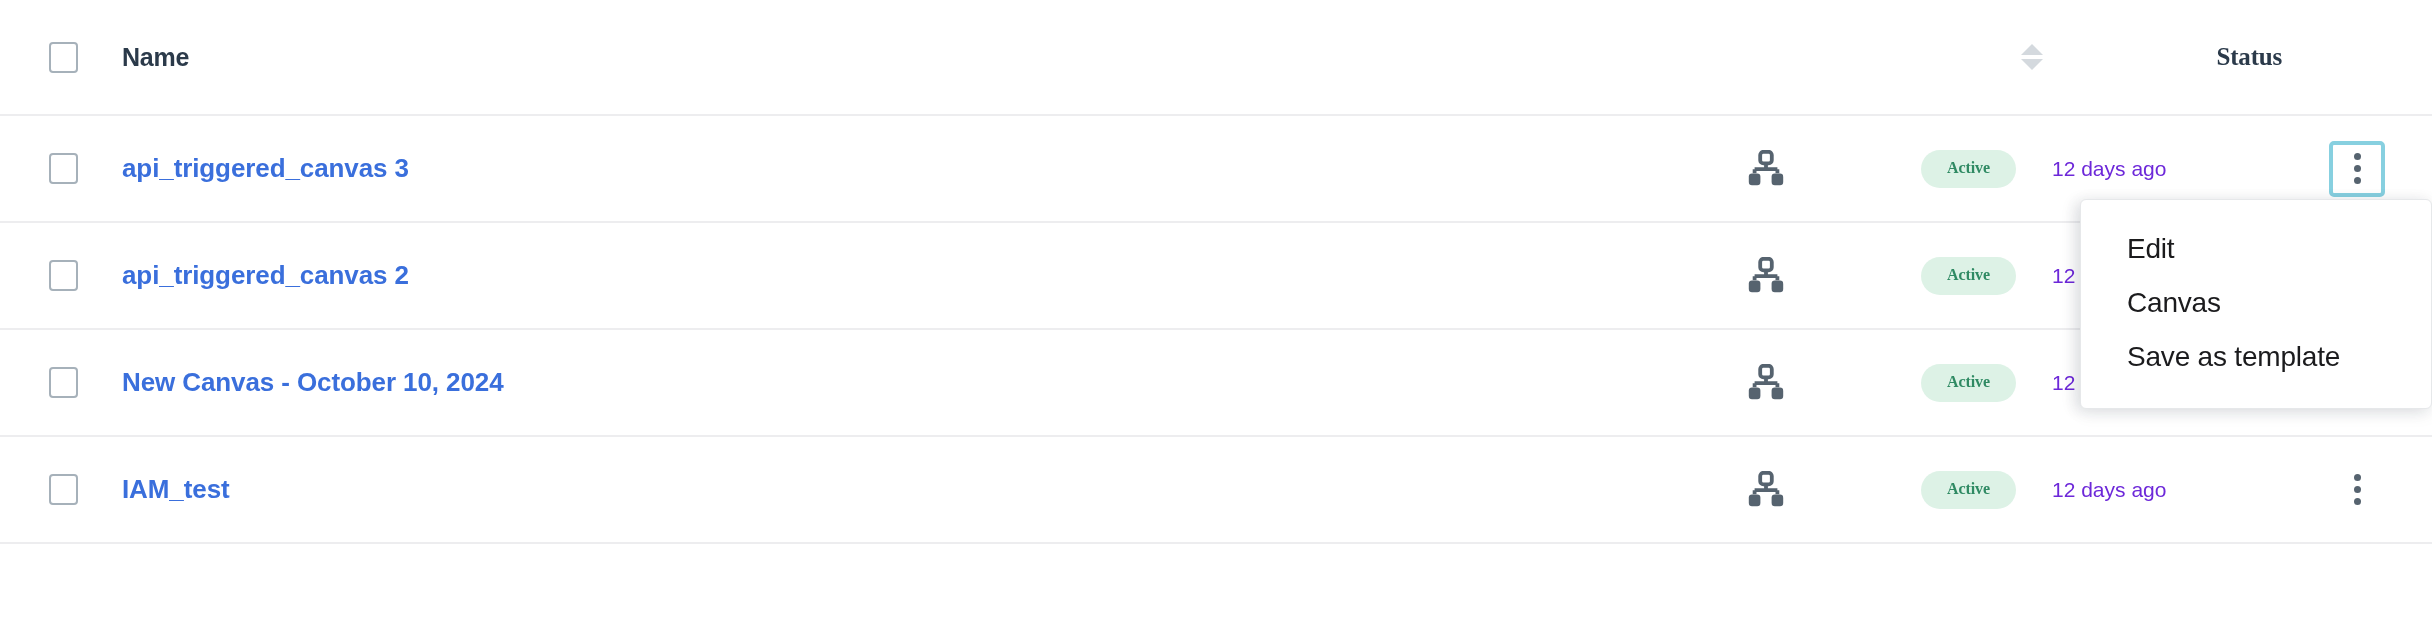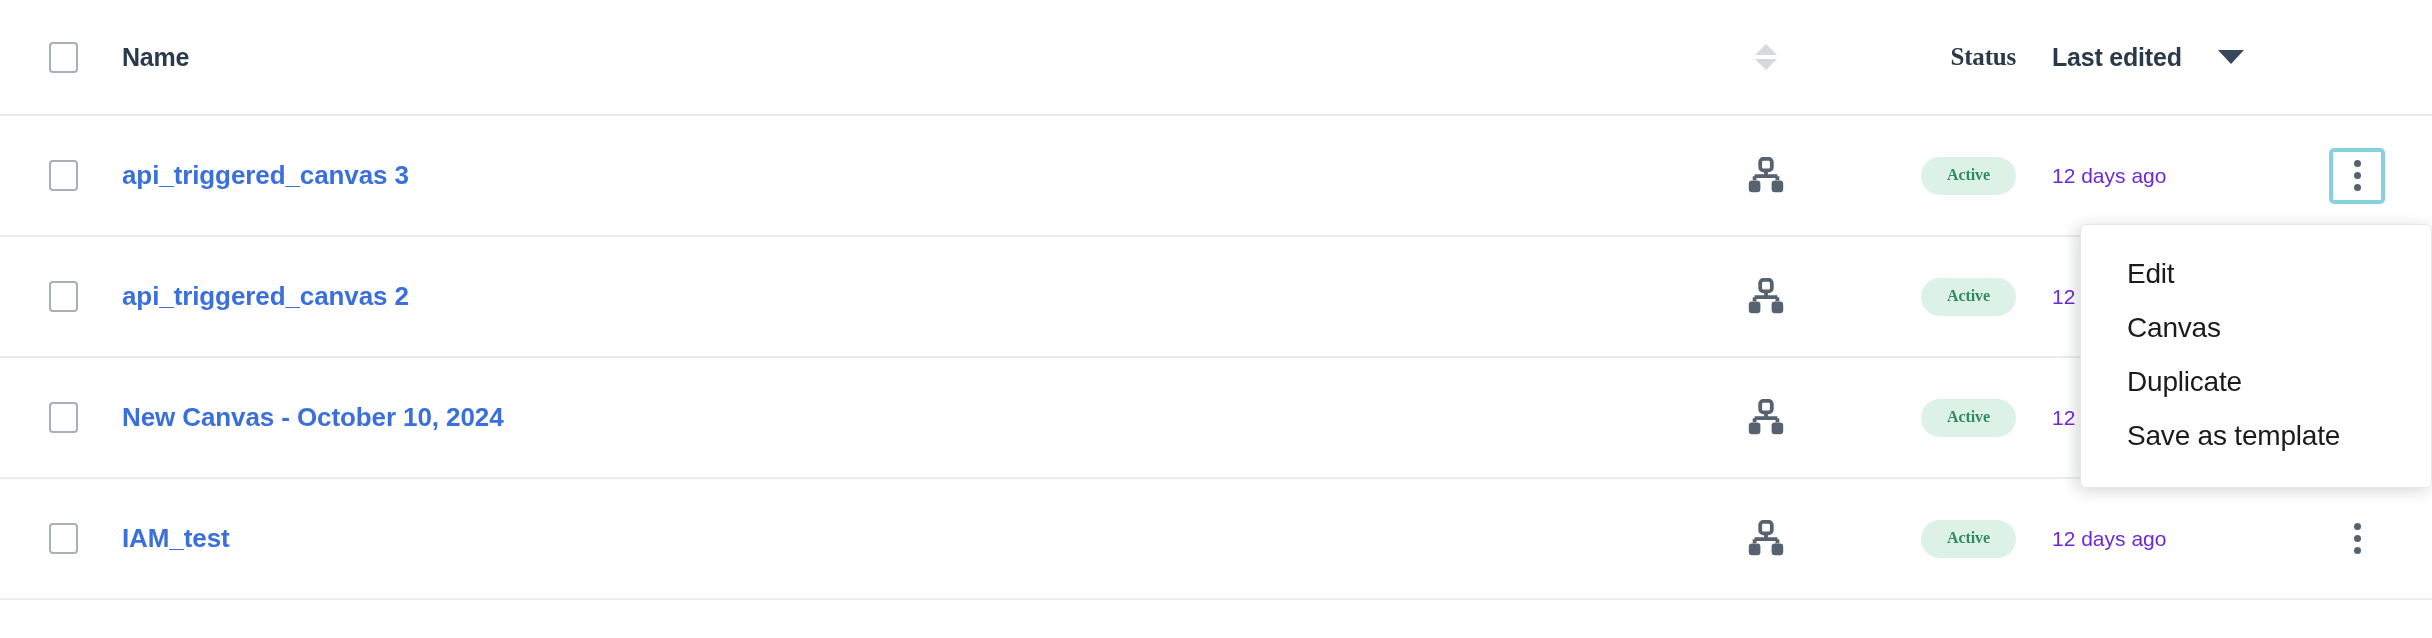--- a/index.html
+++ b/index.html
@@ -28,21 +28,21 @@
     box-sizing: border-box;
     width: 2432px;
     border-bottom: 2px solid #ededef;
     position: relative;
     background: #ffffff;
   }
   .row.header {
     height: 116px;
   }
   .row.data {
-    height: 121px;
+    height: 107px;
   }
   .row.data:last-child {
     border-bottom: 2px solid #ededef;
   }
 
   
   .cell-check {
     width: 78px;
     min-width: 78px;
     display: flex;
@@ -206,21 +206,21 @@
     width: 7px;
     height: 7px;
     border-radius: 50%;
     background: #56636f;
   }
 
   
   .menu {
     position: absolute;
     left: 2080px;
-    top: 224px;
+    top: 199px;
     width: 352px;
     box-sizing: border-box;
     background: #ffffff;
     border: 1px solid #e6e8ea;
     border-radius: 6px;
     box-shadow: -6px 2px 14px rgba(28,40,55,0.10), 0 4px 18px rgba(28,40,55,0.08);
     padding: 22px 4px 24px 0;
     z-index: 40;
   }
   .menu-item {
@@ -246,24 +246,20 @@
       <span class="th">Name</span>
     </div>
     <div class="cell-sort">
       <span class="sort-icon">
         <span class="tri-up"></span>
         <span class="tri-down"></span>
       </span>
     </div>
     <div class="cell-status">
       <span class="th">Status</span>
-    </div>
-    <div class="cell-edited">
-      <span class="th">Last edited</span>
-      <span class="caret-down"></span>
     </div>
     <div class="cell-actions"></div>
   </div>
 
   <div class="row data">
     <div class="cell-check">
       <div class="checkbox"></div>
     </div>
     <div class="cell-name">
       <a class="name-link">api_triggered_canvas 3</a>
@@ -377,17 +373,16 @@
         <span class="dot"></span>
         <span class="dot"></span>
         <span class="dot"></span>
       </div>
     </div>
   </div>
 
   <div class="menu">
     <div class="menu-item">Edit</div>
     <div class="menu-item">Canvas</div>
-    <div class="menu-item">Duplicate</div>
     <div class="menu-item">Save as template</div>
   </div>
 
 </div>
 
 </body></html>

